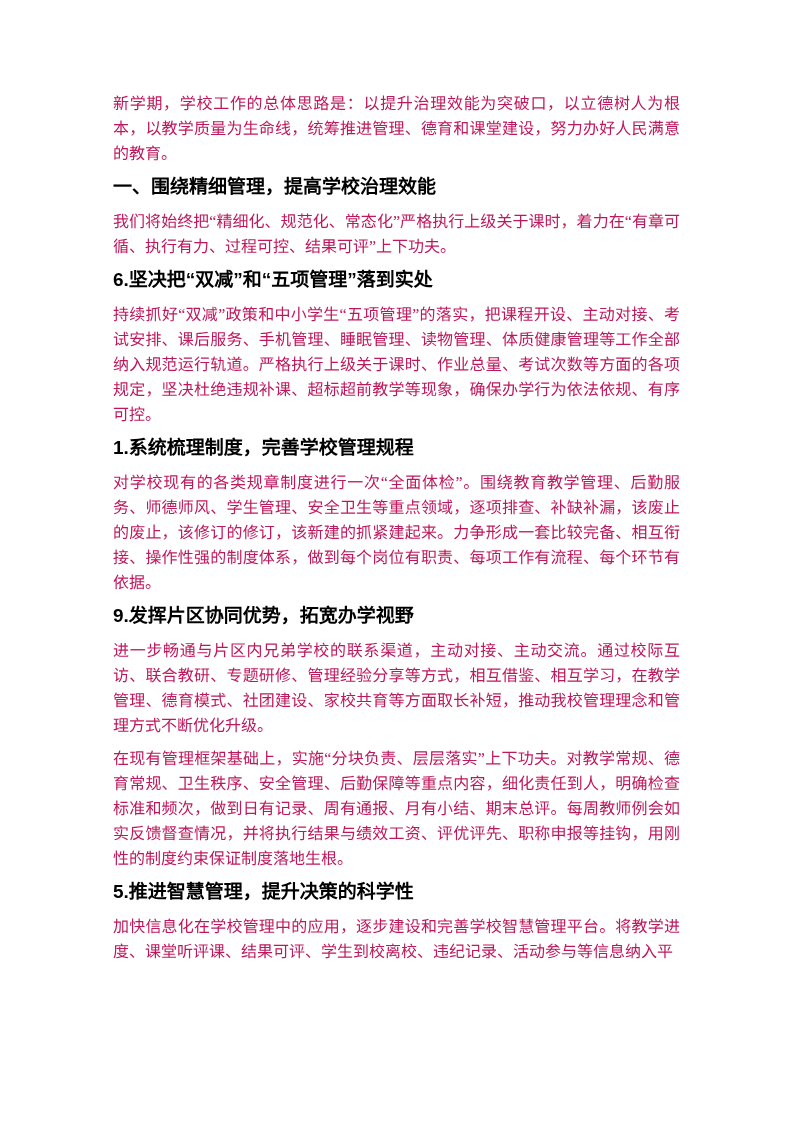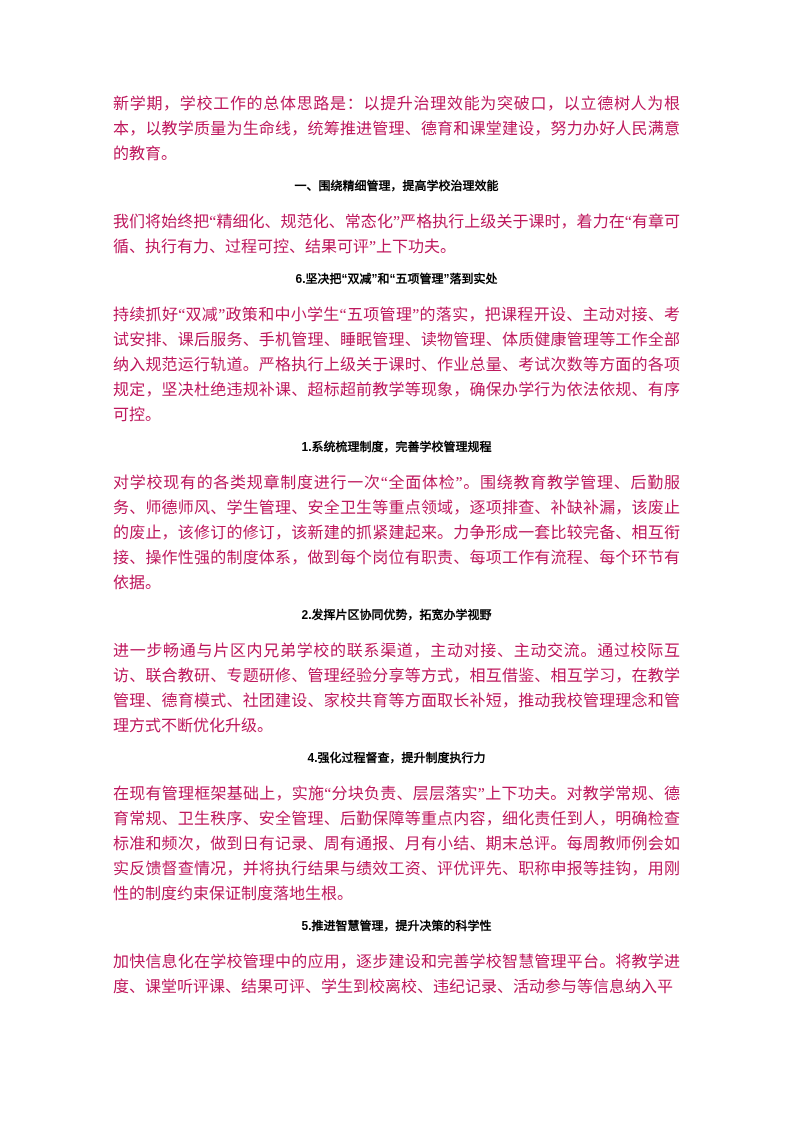--- a/index.html
+++ b/index.html
@@ -26,39 +26,38 @@
     line-height: 25px;
     color: #be185d;
     text-align: justify;
     text-justify: inter-ideograph;
     word-break: break-all;
   }
   h2.section-heading,
   h2.sub-heading {
     margin: 4px 0 10px 0;
     font-family: "Liberation Sans", "DejaVu Sans", sans-serif;
-    font-size: 12px;
+    font-size: 19px;
     line-height: 25px;
     font-weight: 700;
     color: #000000;
-    text-align: center;
+    text-align: left;
   }
 </style>
 </head>
 <body>
 
 <div class="page">
   <div class="doc-content" id="doc-content">
       <p class="body-paragraph">新学期，学校工作的总体思路是：以提升治理效能为突破口，以立德树人为根本，以教学质量为生命线，统筹推进管理、德育和课堂建设，努力办好人民满意的教育。</p>
       <h2 class="section-heading">一、围绕精细管理，提高学校治理效能</h2>
       <p class="body-paragraph">我们将始终把“精细化、规范化、常态化”严格执行上级关于课时，着力在“有章可循、执行有力、过程可控、结果可评”上下功夫。</p>
       <h2 class="sub-heading">6.坚决把“双减”和“五项管理”落到实处</h2>
       <p class="body-paragraph">持续抓好“双减”政策和中小学生“五项管理”的落实，把课程开设、主动对接、考试安排、课后服务、手机管理、睡眠管理、读物管理、体质健康管理等工作全部纳入规范运行轨道。严格执行上级关于课时、作业总量、考试次数等方面的各项规定，坚决杜绝违规补课、超标超前教学等现象，确保办学行为依法依规、有序可控。</p>
       <h2 class="sub-heading">1.系统梳理制度，完善学校管理规程</h2>
       <p class="body-paragraph">对学校现有的各类规章制度进行一次“全面体检”。围绕教育教学管理、后勤服务、师德师风、学生管理、安全卫生等重点领域，逐项排查、补缺补漏，该废止的废止，该修订的修订，该新建的抓紧建起来。力争形成一套比较完备、相互衔接、操作性强的制度体系，做到每个岗位有职责、每项工作有流程、每个环节有依据。</p>
-      <h2 class="sub-heading">2.发挥片区协同优势，拓宽办学视野</h2>
+      <h2 class="sub-heading">9.发挥片区协同优势，拓宽办学视野</h2>
       <p class="body-paragraph">进一步畅通与片区内兄弟学校的联系渠道，主动对接、主动交流。通过校际互访、联合教研、专题研修、管理经验分享等方式，相互借鉴、相互学习，在教学管理、德育模式、社团建设、家校共育等方面取长补短，推动我校管理理念和管理方式不断优化升级。</p>
-      <h2 class="sub-heading">4.强化过程督查，提升制度执行力</h2>
       <p class="body-paragraph">在现有管理框架基础上，实施“分块负责、层层落实”上下功夫。对教学常规、德育常规、卫生秩序、安全管理、后勤保障等重点内容，细化责任到人，明确检查标准和频次，做到日有记录、周有通报、月有小结、期末总评。每周教师例会如实反馈督查情况，并将执行结果与绩效工资、评优评先、职称申报等挂钩，用刚性的制度约束保证制度落地生根。</p>
       <h2 class="sub-heading">5.推进智慧管理，提升决策的科学性</h2>
       <p class="body-paragraph">加快信息化在学校管理中的应用，逐步建设和完善学校智慧管理平台。将教学进度、课堂听评课、结果可评、学生到校离校、违纪记录、活动参与等信息纳入平</p>
     </div>
 </div>
 
 </body></html>

